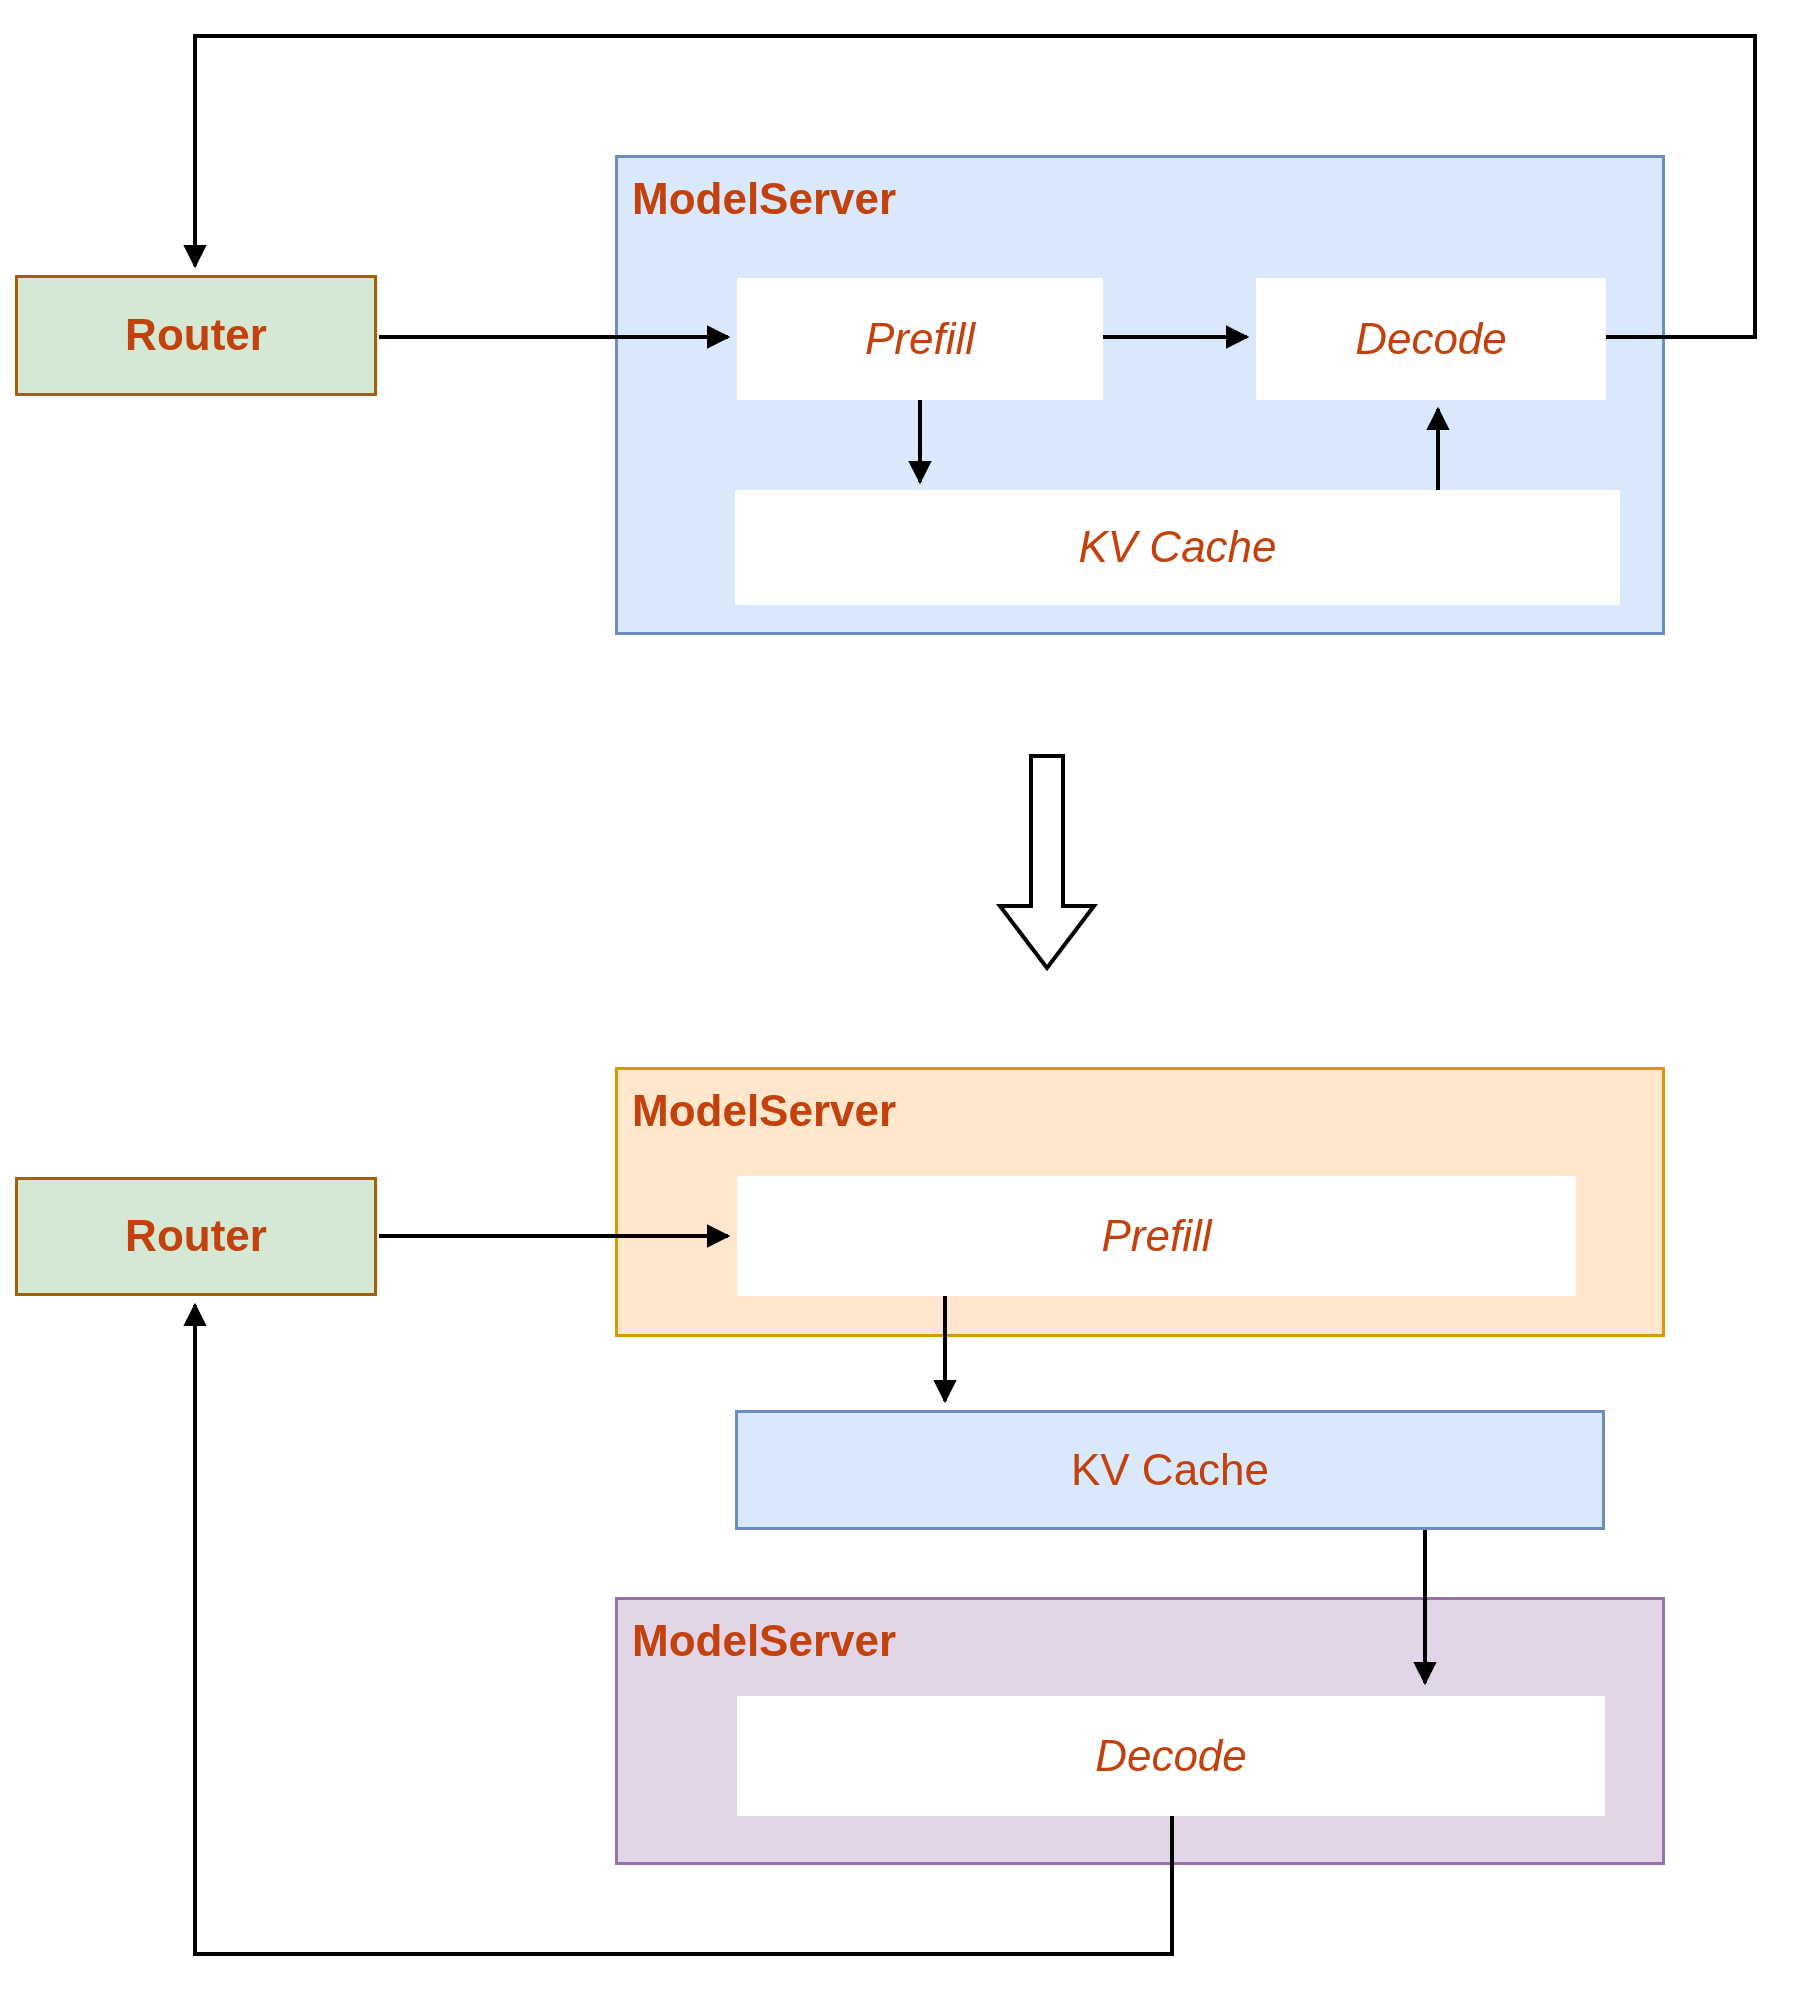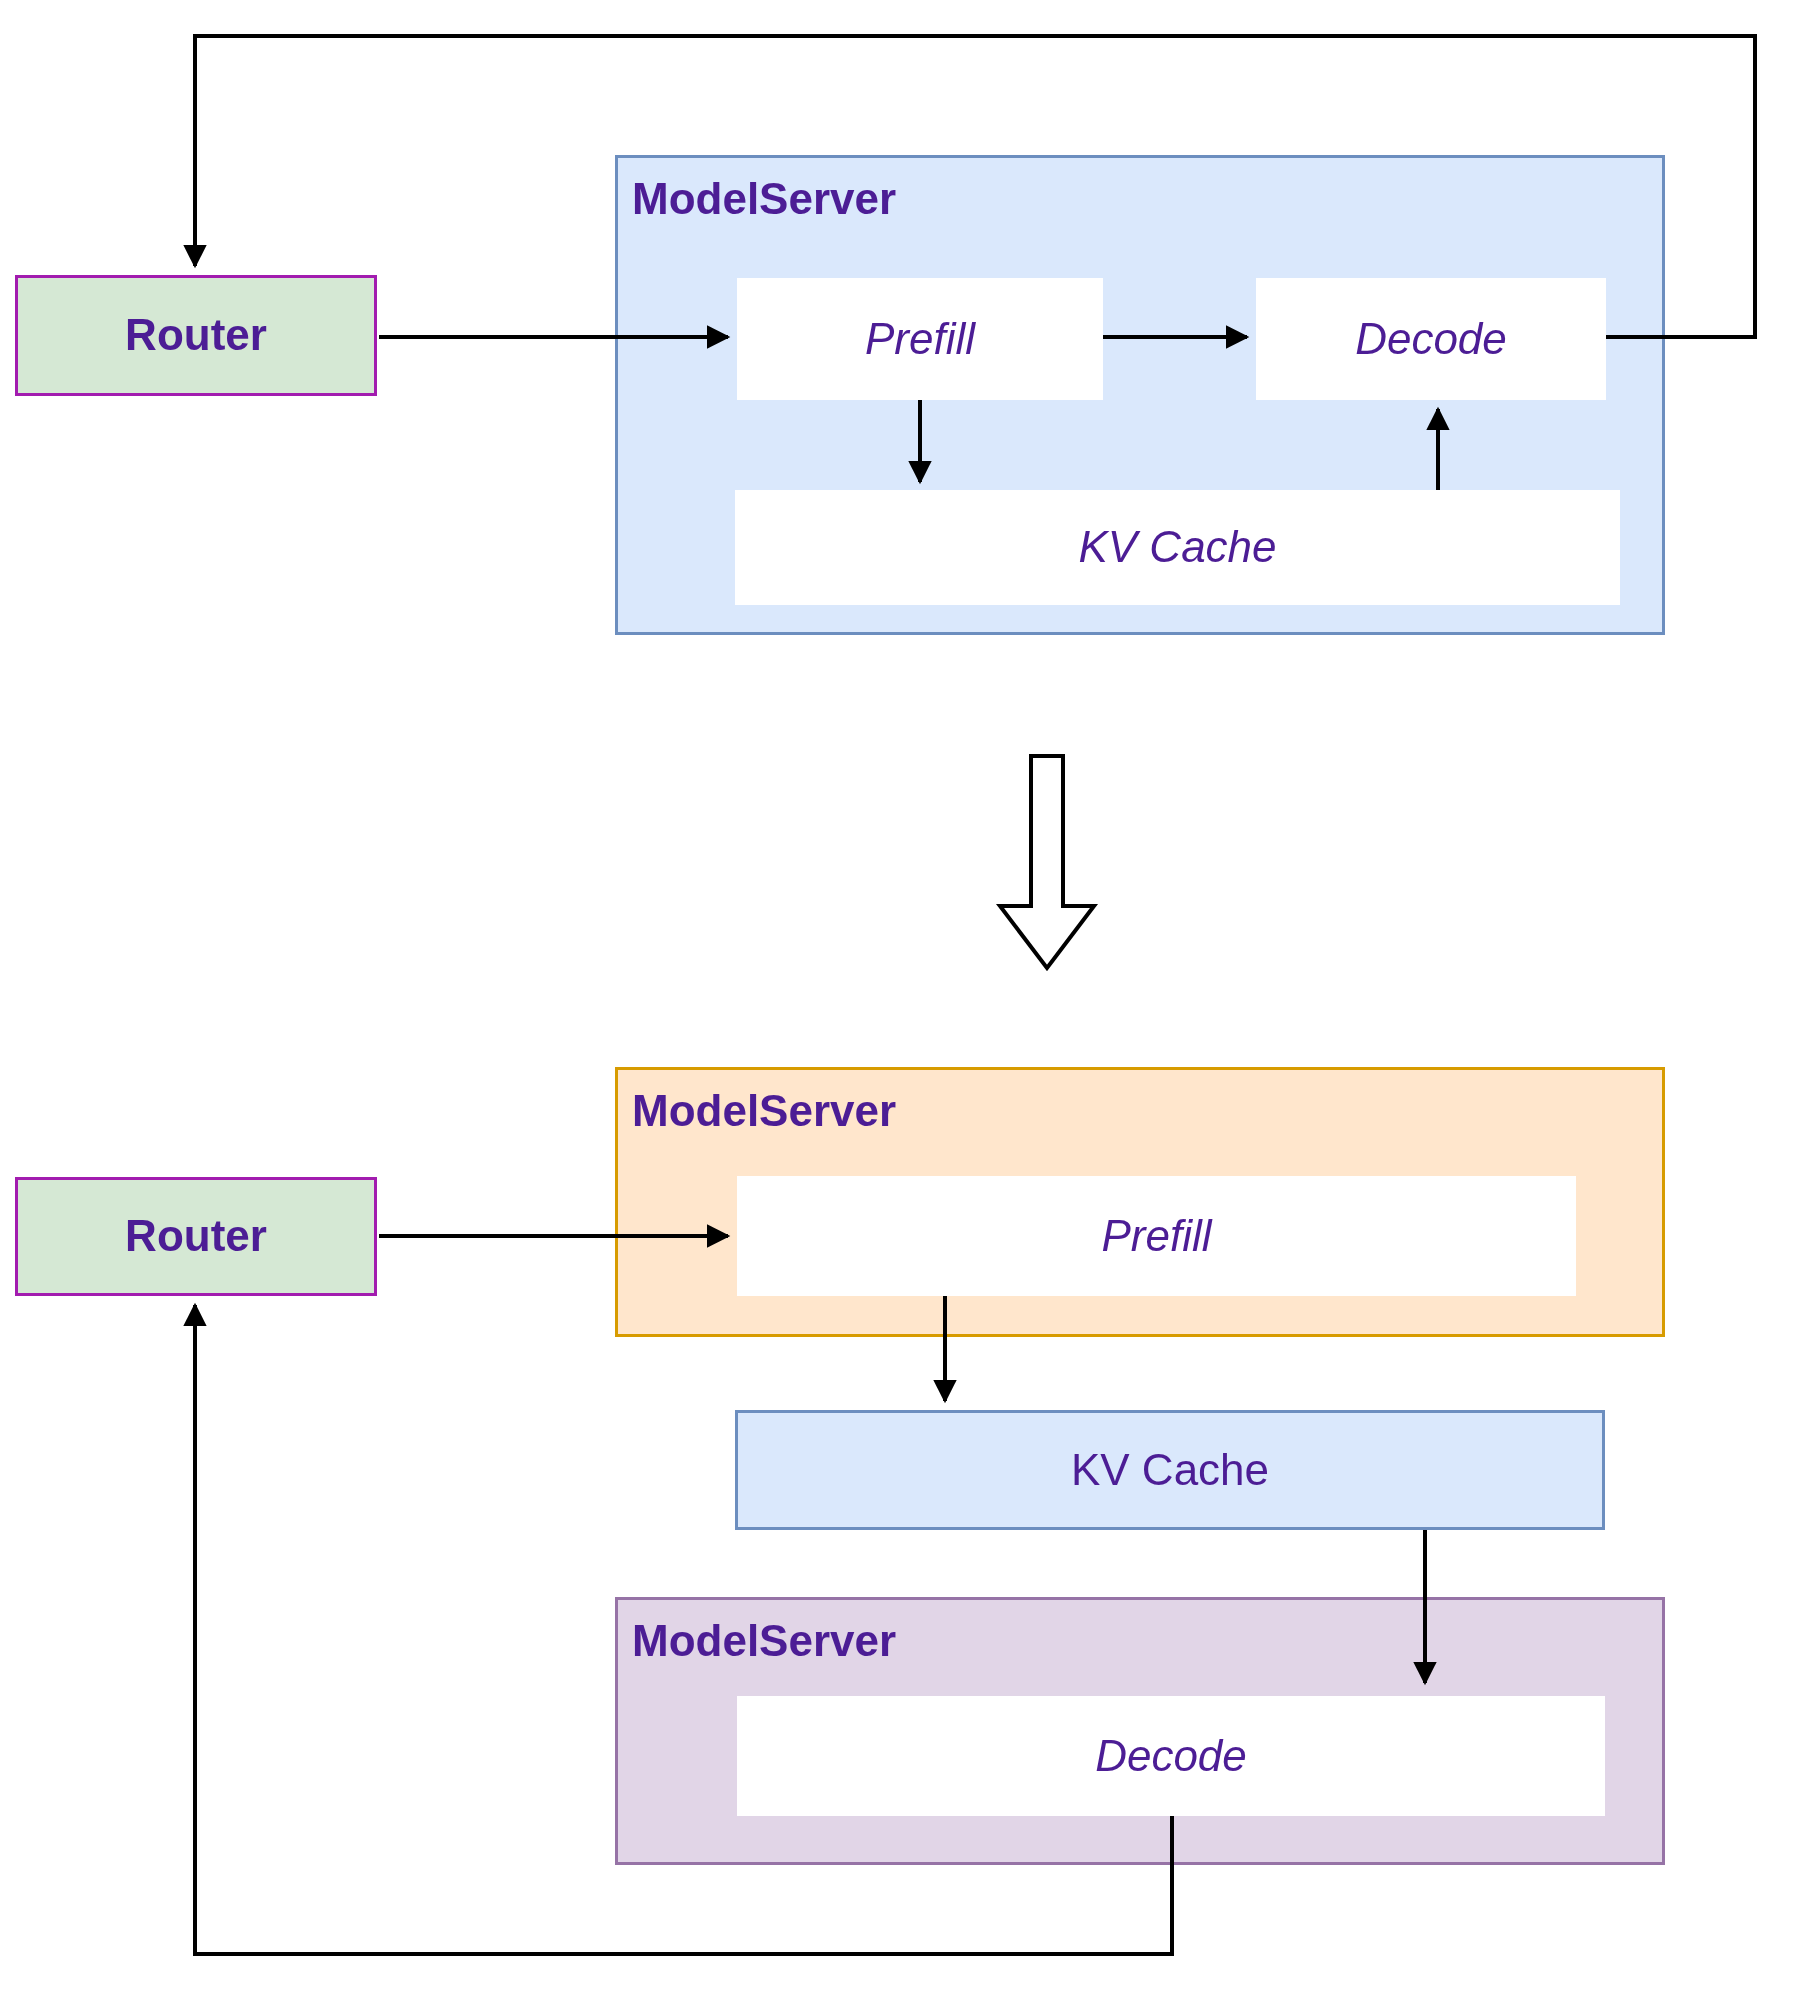--- a/index.html
+++ b/index.html
@@ -1,35 +1,35 @@
 <!DOCTYPE html>
 <html><head>
 <meta charset="utf-8">
 <style>
   html,body{margin:0;padding:0;background:#ffffff;}
   #canvas{
     position:relative;
     width:1799px;height:2000px;
     background:#ffffff;
     font-family:"Liberation Sans", sans-serif;
-    color:#4c1d95;
+    color:#c2410c;
     overflow:hidden;
   }
   .box{
     position:absolute;
     box-sizing:border-box;
     display:flex;
     align-items:center;
     justify-content:center;
     font-size:44px;
     line-height:1.2;
     white-space:nowrap;
   }
   .node-white{background:#ffffff;border:none;font-style:italic;}
-  .node-green{background:#d5e8d4;border:3px solid #a21caf;font-weight:bold;}
+  .node-green{background:#d5e8d4;border:3px solid #a16207;font-weight:bold;}
   .node-blue{background:#dae8fc;border:3px solid #6c8ebf;}
   .container{
     position:absolute;
     box-sizing:border-box;
   }
   .container-blue{background:#dae8fc;border:3px solid #6c8ebf;}
   .container-orange{background:#ffe6cc;border:3px solid #d79b00;}
   .container-purple{background:#e1d5e7;border:3px solid #9673a6;}
   .container-title{
     position:absolute;

